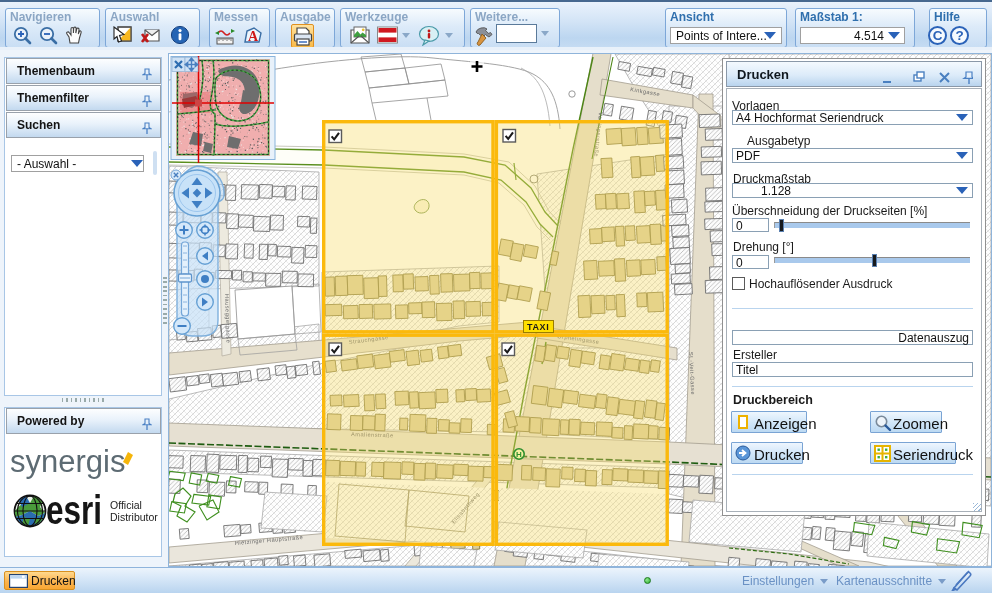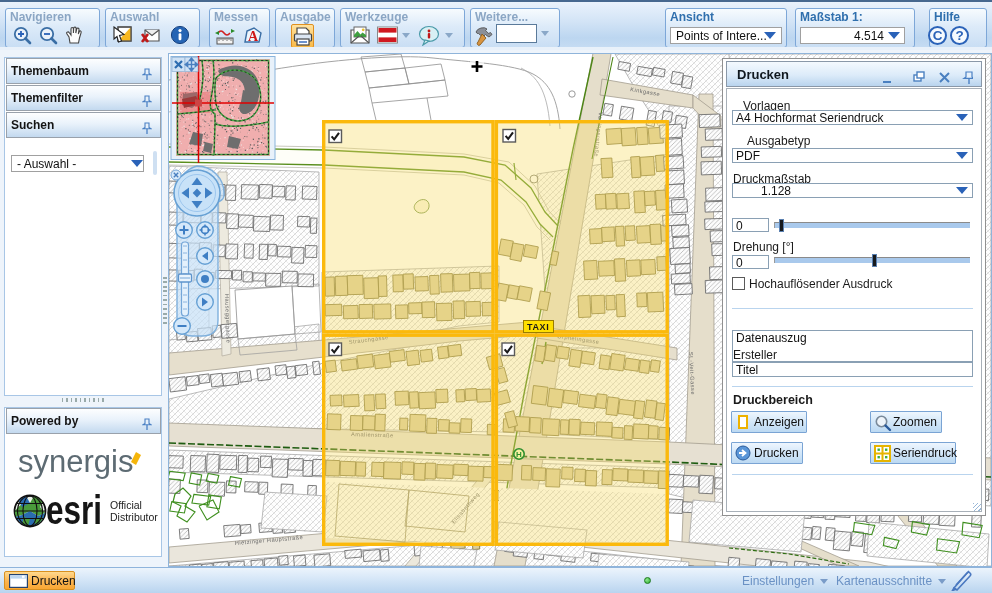--- a/index.html
+++ b/index.html
@@ -14,21 +14,21 @@
   background:linear-gradient(#f7fbfe 0%, #ddebf9 45%, #c9def4 100%); }
 .tgroup .gt { position:absolute; left:4px; top:1px; font-size:12px; font-weight:bold; color:#8ba6c4; white-space:nowrap;}
 .tgroup.act .gt { color:#2f6fad; }
 .ticon { position:absolute; top:23px; }
 
 
 #sidetop { left:4px; top:57px; width:158px; height:339px; background:#fff; border:1px solid #a8c6e6; }
 #sidebot { left:4px; top:407px; width:158px; height:150px; background:#fff; border:1px solid #a8c6e6; }
 .shead { position:absolute; left:1px; width:155px; height:26px; border:1px solid #99a1ab;
   background:linear-gradient(#fdfeff 0%, #e9f2fb 45%, #c3d9ef 100%);
-  font-size:12px; font-weight:bold; color:#141414; line-height:24px; padding-left:4px; }
+  font-size:12px; font-weight:bold; color:#141414; line-height:24px; padding-left:10px; }
 .pin { position:absolute; right:8px; top:6px; }
 #dots1 { left:62px; top:398px; width:44px; height:4px;
   background:repeating-linear-gradient(90deg,#9aa 0 1.5px,transparent 1.5px 4.5px); }
 
 .dd { position:absolute; background:#fff; border:1px solid #a0a0a0; font-size:12px; color:#111; }
 .dd .tx { position:absolute; left:5px; top:1px; white-space:nowrap; overflow:hidden;}
 .dtri { position:absolute; width:0; height:0; border-left:6px solid transparent; border-right:6px solid transparent; border-top:7px solid #2a62b8; }
 #sscroll { left:153px; top:151px; width:4px; height:24px; background:#cfe0f2; border-radius:2px; }
 
 
@@ -40,21 +40,21 @@
 #panel { left:722px; top:58px; width:264px; height:458px; background:#fff; border:1px solid #909090; }
 #phead { position:absolute; left:3px; top:2px; right:3px; height:26px;
   background:linear-gradient(#f4f9fe 0%, #dcebf9 55%, #b9d4ee 100%); border:1px solid #8a98a8;
   font-size:13px; font-weight:bold; color:#10181f; line-height:25px; padding-left:10px; }
 #pbody { position:absolute; left:3px; top:29px; right:3px; bottom:3px; border:1px solid #a8b0b8; }
 .plabel { position:absolute; font-size:12px; color:#1a1a1a; white-space:nowrap; }
 .pinput { position:absolute; background:#fff; border:1px solid #8aa0b4; font-size:12px; color:#111; padding:0 3px; line-height:15px;}
 .psep { position:absolute; left:4px; width:241px; height:1px; background:#b9d4ee; }
 .pbtn { position:absolute; height:22px; border:1px solid #7aa4d4; border-radius:1px;
   background:linear-gradient(#eef6fe 0%, #d3e7f9 50%, #bcd9f2 100%);
-  font-size:12px; color:#111; }
+  font-size:15px; color:#111; }
 .pbtn span { position:absolute; left:22px; top:3px; }
 .slider { position:absolute; height:6px; background:#a9c9ec; border-top:1px solid #8a8a8a; border-left:1px solid #9a9a9a;}
 .sthumb { position:absolute; top:-4px; width:5px; height:13px; background:#16191d; border:1px solid #5a80b0; }
 #grip { position:absolute; right:4px; bottom:4px; width:8px; height:8px;
   background:repeating-linear-gradient(135deg,#9ab8d8 0 1px,transparent 1px 3px); }
 
 
 #bbar { left:0; top:567px; width:992px; height:26px;
   background:linear-gradient(#ecf4fc 0%, #d5e6f7 45%, #b9d4ef 100%); border-top:1px solid #8fb4dc; }
 #bdruck { position:absolute; left:4px; top:3px; width:71px; height:19px; border:1px solid #d89020; border-radius:2px;
@@ -1795,21 +1795,21 @@
     </div>
     <div class="dtri" style="left:126px;top:102px;"></div>
   </div>
 <div id="sscroll" class="abs"></div>
 <div id="dots1" class="abs"></div>
 <div id="sidebot" class="abs">
     <div class="shead" style="top:0px;">Powered by<span class="pin"><svg width="10" height="13" viewBox="0 0 10 13">
           <path d="M3,1 h4 v4.5 l1.8,1.2 H1.2 L3,5.5z" fill="#e6f0fa" stroke="#4a80c4" stroke-width="1.1"></path>
           <line x1="5" y1="7" x2="5" y2="12" stroke="#4a80c4" stroke-width="1.3"></line>
         </svg></span></div>
-    <div class="abs" style="left:13px;top:36px;width:130px;height:34px;"><span style="font-size:31px;color:#5d6b73;letter-spacing:0px;">synergis</span><svg width="16" height="18" viewBox="0 0 16 18" style="position:absolute;left:108px;top:6px;">
+    <div class="abs" style="left:5px;top:36px;width:130px;height:34px;"><span style="font-size:31px;color:#5d6b73;letter-spacing:0px;">synergis</span><svg width="16" height="18" viewBox="0 0 16 18" style="position:absolute;left:108px;top:6px;">
         <path d="M5,12 L10,2 15,5 10,15z" fill="#f5b50a"></path>
       </svg></div>
     <div class="abs" style="left:5px;top:83px;width:150px;height:40px;"><svg width="150" height="40" viewBox="0 0 150 40">
         <clipPath id="gc">
           <circle cx="20" cy="20" r="15"></circle>
         </clipPath>
         <circle cx="20" cy="20" r="15.5" fill="#e8f0e8" stroke="#111" stroke-width="1.8"></circle>
         <g clip-path="url(#gc)">
           <path d="M5,20 Q12,10 20,12 L24,5 34,8 30,16 35,22 28,25 20,20 12,24 5,26z" fill="#4a9c3c"></path>
           <path d="M5,26 L12,24 20,20 28,25 35,22 33,32 22,36 10,33z" fill="#2a6cb0"></path>
@@ -1834,43 +1834,44 @@
           <line x1="2" y1="12" x2="10" y2="12"></line>
           <rect x="33" y="5" width="7" height="6" fill="#fff" stroke-width="1.4"></rect>
           <rect x="36" y="2" width="7" height="6" fill="#fff" stroke-width="1.4"></rect>
           <path d="M59,3 l9,9 M68,3 l-9,9"></path>
         </g>
         <g transform="translate(84,1)">
           <path d="M1,1 h6 v5 l2,1.4 H-1 L1,6z" fill="#e6f0fa" stroke="#4a80c4" stroke-width="1.2"></path>
           <line x1="4" y1="7.4" x2="4" y2="13" stroke="#4a80c4" stroke-width="1.4"></line>
         </g>
       </svg></div>
-    <div class="plabel" style="left:20px;top:40px;">Vorlagen</div>
+    <div class="plabel" style="left:9px;top:40px;">Vorlagen</div>
     <div class="pinput" style="left:9px;top:51px;width:241px;height:15px;">A4 Hochformat Seriendruck</div>
     <div class="dtri" style="left:233px;top:55px;"></div>
     <div class="plabel" style="left:10px;top:75px;margin-left:14px;">Ausgabetyp</div>
     <div class="pinput" style="left:9px;top:89px;width:241px;height:15px;">PDF</div>
     <div class="dtri" style="left:233px;top:93px;"></div>
     <div class="plabel" style="left:10px;top:113px;">Druckmaßstab</div>
     <div class="pinput" style="left:9px;top:124px;width:241px;height:15px;padding-left:28px;">1.128</div>
     <div class="dtri" style="left:233px;top:128px;"></div>
+    <div class="plabel" style="left:9px;top:145px;">Überschneidung der Druckseiten [%]</div>
     <div class="pinput" style="left:9px;top:159px;width:37px;height:14px;">0</div>
     <div class="slider" style="left:51px;top:163px;width:196px;">
       <div class="sthumb" style="left:4px;"></div>
     </div>
     <div class="plabel" style="left:10px;top:181px;">Drehung [°]</div>
     <div class="pinput" style="left:9px;top:196px;width:37px;height:14px;">0</div>
     <div class="slider" style="left:51px;top:198px;width:196px;">
       <div class="sthumb" style="left:97px;"></div>
     </div>
     <div class="abs" style="left:9px;top:218px;width:13px;height:13px;background:#fff;border:1px solid #5a5a5a;"></div>
     <div class="plabel" style="left:26px;top:218px;">Hochauflösender Ausdruck</div>
     <div class="psep" style="left:9px;top:249px;"></div>
     <div class="plabel" style="left:10px;top:272px;">Titel</div>
-    <div class="pinput" style="left:9px;top:271px;width:241px;height:32px;">Datenauszug</div>
+    <div class="pinput" style="left:9px;top:271px;width:241px;height:15px;text-align:right;">Datenauszug</div>
     <div class="plabel" style="left:10px;top:289px;">Ersteller</div>
     <div class="pinput" style="left:9px;top:303px;width:241px;height:15px;">Titel</div>
     <div class="psep" style="left:9px;top:327px;"></div>
     <div class="plabel" style="left:10px;top:334px;font-weight:bold;font-size:12.5px;">Druckbereich</div>
     <div class="pbtn" style="left:8px;top:352px;width:76px;">
       <svg width="10" height="14" viewBox="0 0 10 14" style="position:absolute;left:6px;top:3px;">
         <rect x="1" y="1" width="8" height="12" fill="#fff" stroke="#eeb200" stroke-width="2"></rect>
       </svg>
       <span>Anzeigen</span>
     </div>

